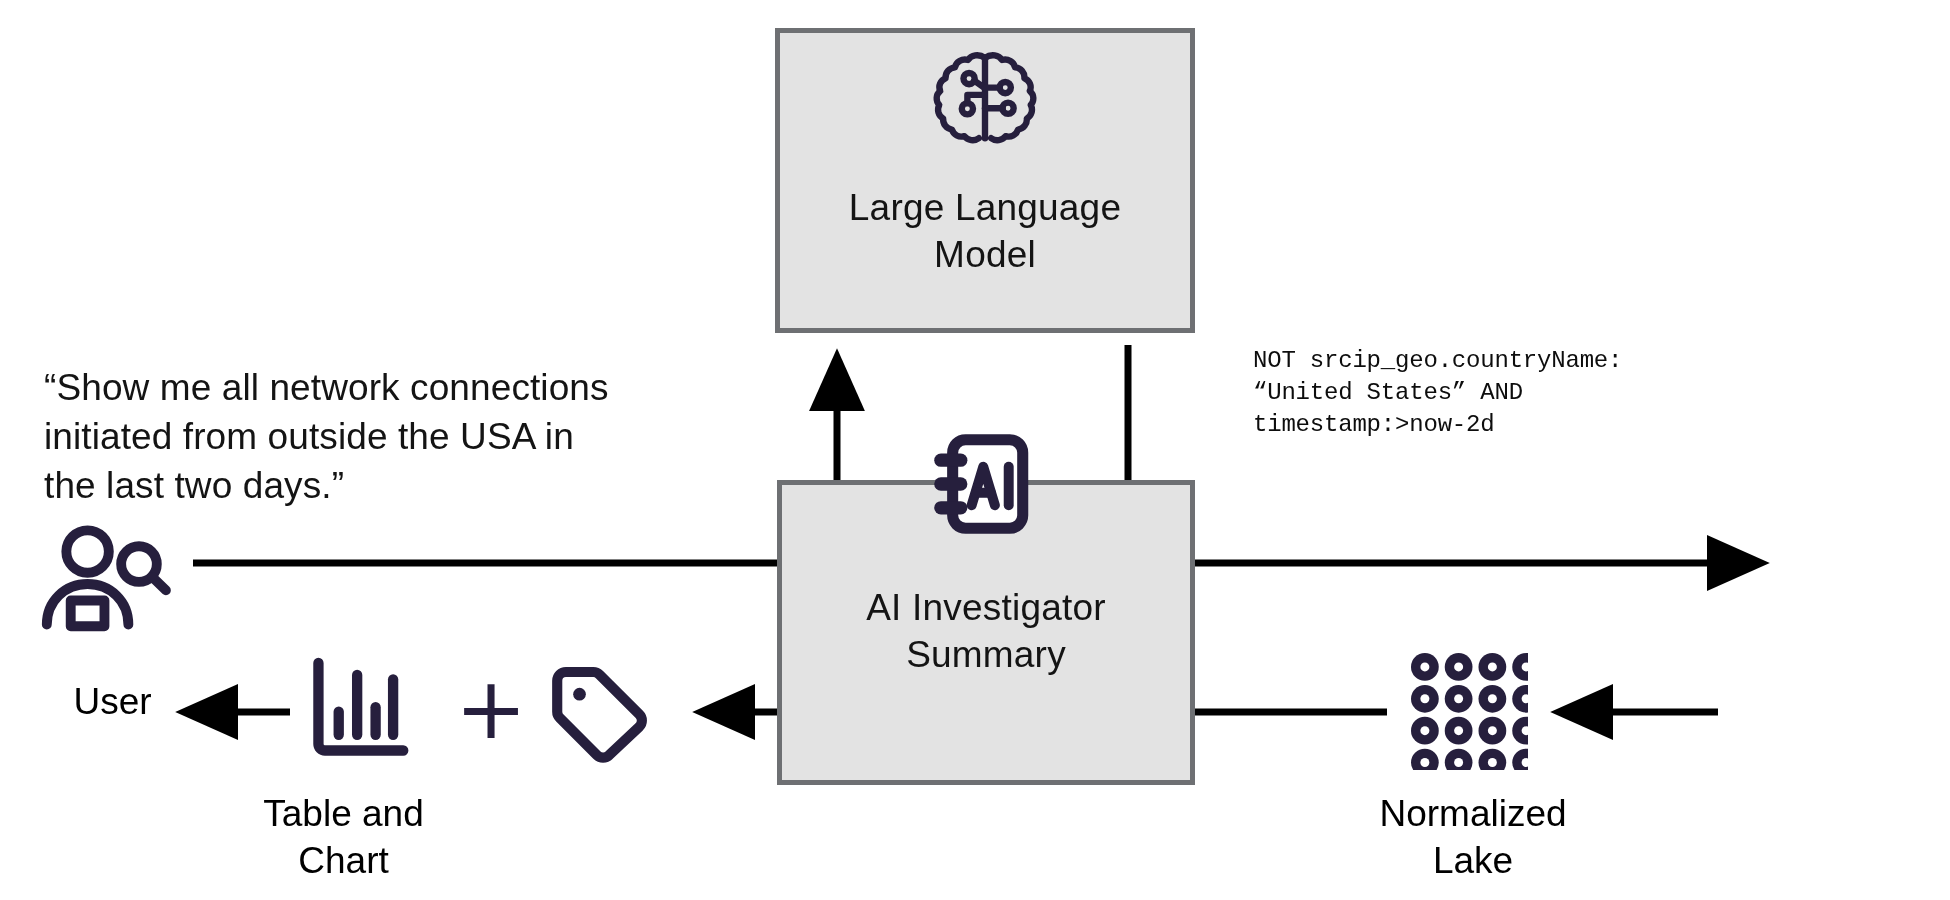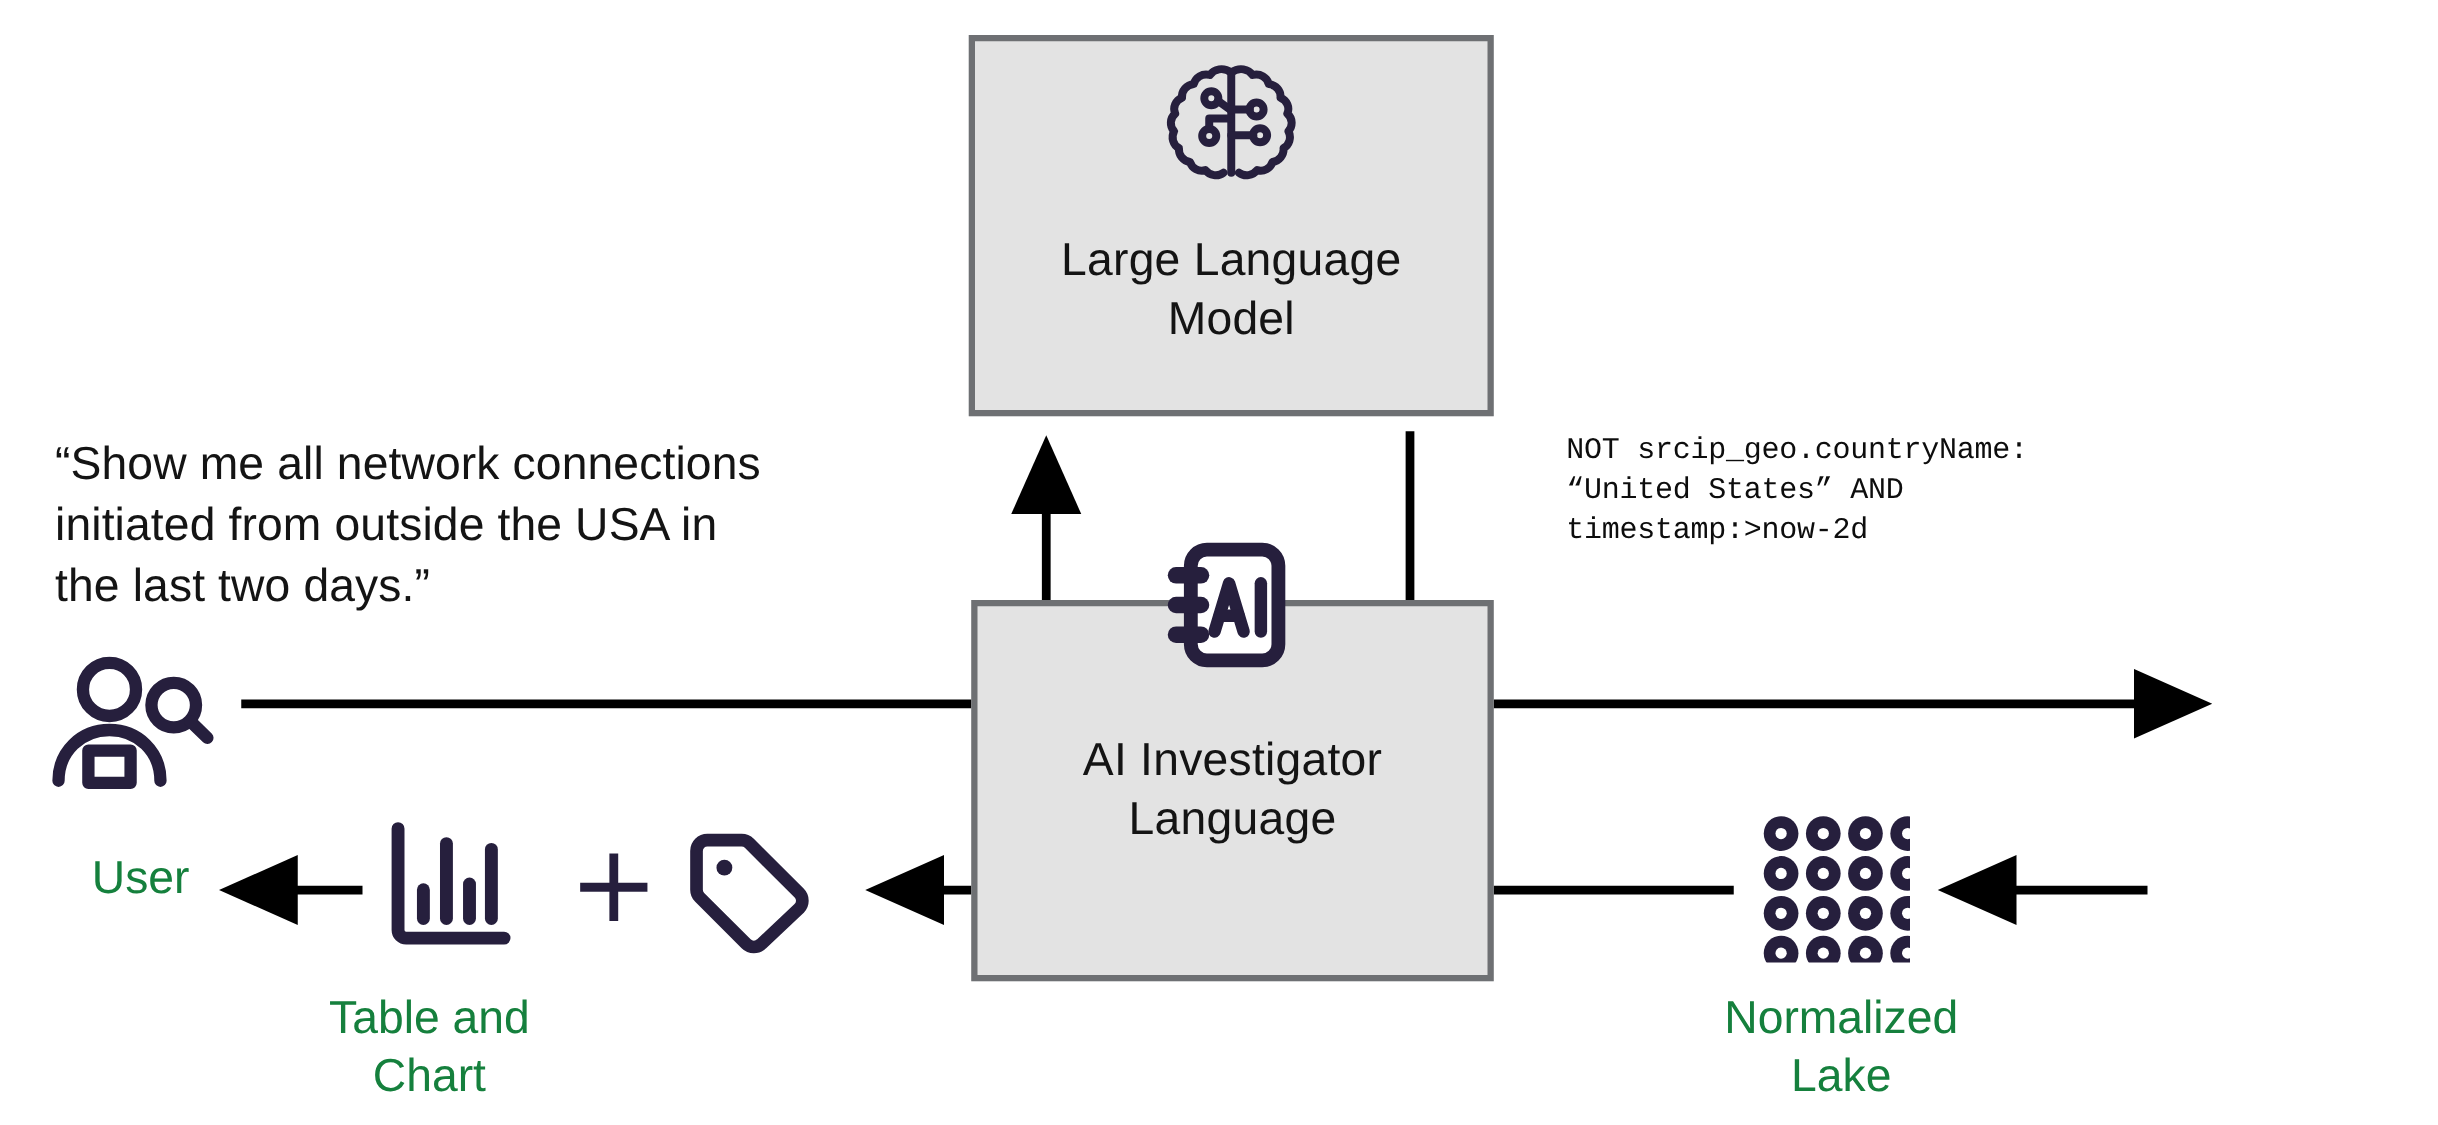--- a/index.html
+++ b/index.html
@@ -49,21 +49,21 @@
     font-family: "Liberation Mono", "DejaVu Sans Mono", monospace;
     font-size: 24px;
     line-height: 1.33;
     color: #0d0d0d;
     white-space: pre-line;
     letter-spacing: -0.2px;
   }
   .node-label {
     font-size: 37px;
     line-height: 1.28;
-    color: #15803d;
+    color: #000000;
     text-align: center;
     white-space: pre-line;
   }
 
   
   #wires { position: absolute; left: 0; top: 0; }
 
   
   .icon-wrap { position: absolute; line-height: 0; }
 
@@ -123,41 +123,41 @@
     </svg>
   </div>
 
   <div class="box-label" style="left:775px; width:420px; top:184px;">Large Language
 Model</div>
 
   <div class="proc-box abs" style="left:777px; top:480px; width:418px; height:305px;">
   </div>
 
   <div class="box-label" style="left:777px; width:418px; top:584px;">AI Investigator
-Language</div>
+Summary</div>
 
   <div class="icon-wrap" style="left:925px; top:425px; width:118px; height:118px;">
     <svg width="118" height="118" viewBox="0 0 64 64">
 
       <rect x="15" y="8" width="38" height="48" rx="7" ry="7" fill="#ffffff" stroke="#261f3d" stroke-width="6"></rect>
 
       <g fill="#261f3d">
         <rect x="5" y="15.5" width="18" height="7.2" rx="3.6"></rect>
         <rect x="5" y="28.4" width="18" height="7.2" rx="3.6"></rect>
         <rect x="5" y="41.3" width="18" height="7.2" rx="3.6"></rect>
       </g>
 
       <path d="M25.3 43.5 31.6 22.6 37.9 43.5" fill="none" stroke="#261f3d" stroke-width="5.4" stroke-linecap="round" stroke-linejoin="round"></path>
       <path d="M27.6 36.7h8.1" fill="none" stroke="#261f3d" stroke-width="5.4" stroke-linecap="round"></path>
 
       <path d="M45.4 22.6V43.5" fill="none" stroke="#261f3d" stroke-width="5.4" stroke-linecap="round"></path>
     </svg>
   </div>
 
-  <div class="quote-text abs" style="left:44px; top:346px; width:680px;">“Show me all network connections
+  <div class="quote-text abs" style="left:44px; top:363px; width:680px;">“Show me all network connections
 initiated from outside the USA in
 the last two days.”</div>
 
   <div class="query-text abs" style="left:1253px; top:345px; width:690px;">NOT srcip_geo.countryName:
 “United States” AND
 timestamp:&gt;now-2d</div>
 
   <div class="icon-wrap" style="left:40px; top:525px; width:135px; height:110px;">
     <svg width="135" height="110" viewBox="0 0 70 58" fill="none" stroke="#261f3d" stroke-width="5.2" stroke-linecap="round" stroke-linejoin="round">
 

